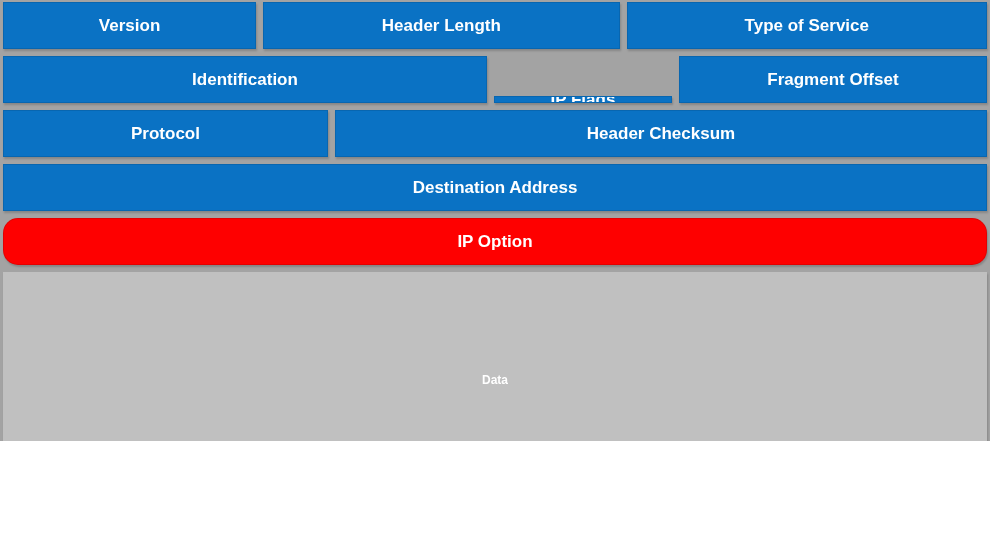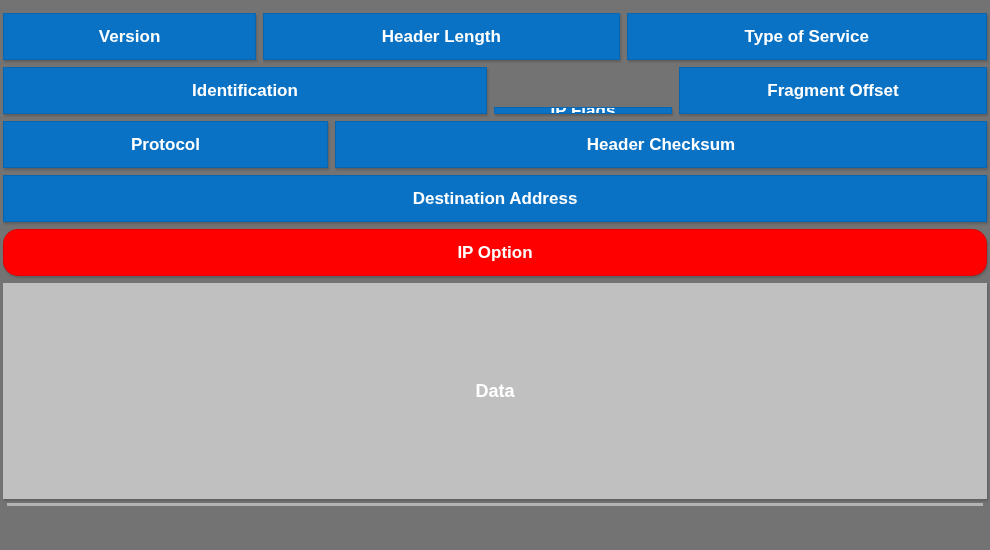--- a/index.html
+++ b/index.html
@@ -4,25 +4,25 @@
 <style>
   html, body {
     margin: 0;
     padding: 0;
     background: #ffffff;
     font-family: "Liberation Sans", sans-serif;
   }
   .canvas {
     position: relative;
     width: 990px;
-    height: 550px;
-    background: #737373;
+    height: 441px;
+    background: #a3a3a3;
     overflow: hidden;
     box-sizing: border-box;
-    padding: 13px 3px 0 3px;
+    padding: 2px 3px 0 3px;
   }
   .row {
     display: flex;
     gap: 7px;
     height: 47px;
     margin-bottom: 7px;
   }
   .cell {
     display: flex;
     align-items: center;
@@ -55,21 +55,21 @@
   .w-full    { flex: 1; }
 
   .data-block {
     display: flex;
     align-items: center;
     justify-content: center;
     height: 216px;
     background: var(--data-gray, #c0c0c0);
     color: var(--label-text, #ffffff);
     font-weight: bold;
-    font-size: 18px;
+    font-size: 12px;
     box-shadow: 1px 2px 2px rgba(0,0,0,0.18);
     box-sizing: border-box;
   }
   .bottom-strip {
     height: 3px;
     margin: 4px 4px 0 4px;
     background: #b3b3b3;
   }
 </style>
 </head>

